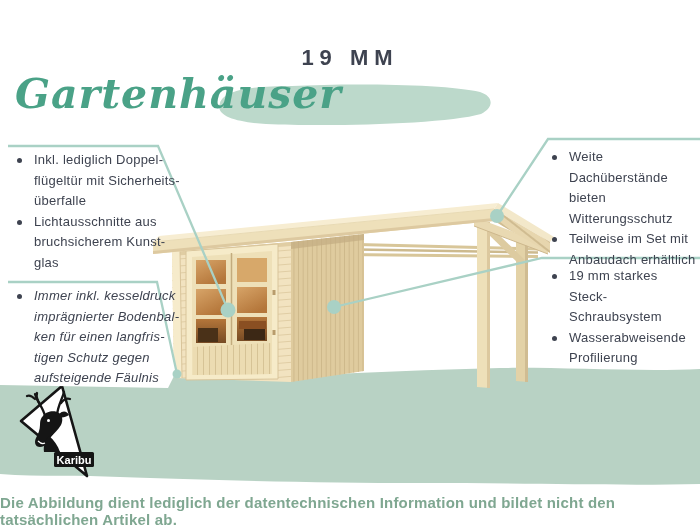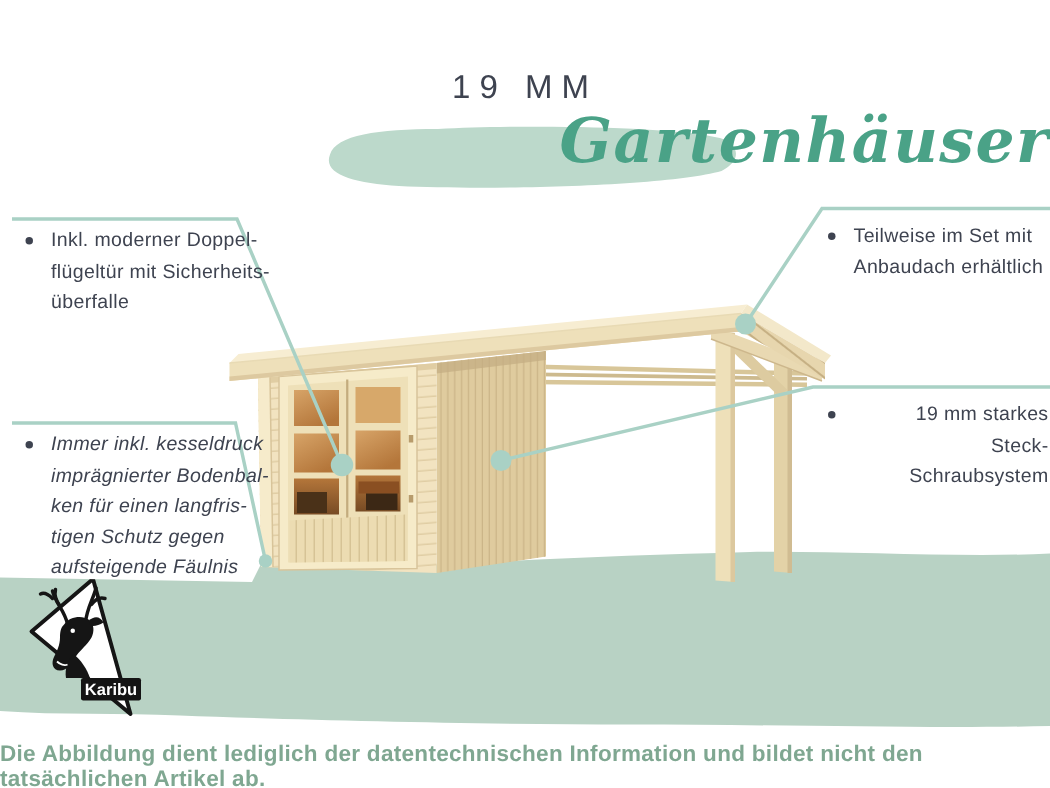--- a/index.html
+++ b/index.html
@@ -1,33 +1,33 @@
 <!DOCTYPE html>
 <html style="--accent_green: #4aa287; --brush_green: #bcd9cb; --band_green: #b8d2c4; --line_teal: #a9d1c5; --text_dark: #3e4350; --disclaimer_green: #7fa791; --logo_black: #151515;"><head>
 <meta charset="utf-8">
 <style>
   html,body{margin:0;padding:0;background:#fff;}
   .stage{position:relative;width:700px;height:525px;background:#ffffff;overflow:hidden;
          font-family:"Liberation Sans",sans-serif;}
   .stage svg.scene{position:absolute;left:0;top:0;z-index:1;}
   .title{position:absolute;top:45px;left:0;right:0;z-index:3;text-align:center;
-         font-size:22px;letter-spacing:6px;color:var(--text_dark);font-weight:400;}
-  .subtitle{position:absolute;top:70px;left:0;right:0;z-index:3;text-align:right;
+         font-size:22px;letter-spacing:6px;color:var(--text_dark);font-weight:700;}
+  .subtitle{position:absolute;top:70px;left:0;right:0;z-index:3;text-align:left;
          font-family:"DejaVu Serif",serif;font-style:italic;font-weight:bold;
-         font-size:41px;letter-spacing:1px;color:var(--accent_green);}
+         font-size:41px;letter-spacing:1px;color:var(--accent_green);padding-left:15px;}
   .card{position:absolute;z-index:3;}
   .card ul{list-style:none;margin:0;padding:0;}
   .card li{position:relative;padding-left:24px;margin:0;font-size:13px;line-height:20.5px;
          color:var(--text_dark);white-space:pre-line;letter-spacing:0.25px;}
   .card li::before{content:"";position:absolute;left:7px;top:8px;width:5px;height:5px;
          border-radius:50%;background:var(--text_dark);}
   .card-top-left{left:10px;top:150px;width:172px;}
   .card-bottom-left{left:10px;top:286px;width:182px;font-style:italic;}
   .card-top-right{left:545px;top:147px;width:154px;}
-  .card-bottom-right{left:545px;top:266px;width:154px;text-align:right;}
+  .card-bottom-right{left:545px;top:266px;width:154px;}
   .disclaimer{position:absolute;right:4px;top:474px;z-index:3;font-size:15px;font-weight:bold;
          color:var(--disclaimer_green);letter-spacing:0.2px;margin-top:20px;}
 </style>
 </head>
 <body>
 
 <div class="stage">
 
   <svg class="scene" width="700" height="525" viewBox="0 0 700 525">
     <defs>
@@ -165,44 +165,51 @@
       <circle cx="497" cy="216" r="7"></circle>
       <circle cx="334" cy="307" r="7"></circle>
     </g>
   </svg>
 
   <div class="title">19 MM</div>
   <div class="subtitle">Gartenhäuser</div>
 
   <div class="card card-top-left">
     <ul>
-      <li>Inkl. moderner Doppel-
+      <li>Inkl. lediglich Doppel-
 flügeltür mit Sicherheits-
 überfalle</li>
+      <li>Lichtausschnitte aus
+bruchsicherem Kunst-
+glas</li>
     </ul>
   </div>
 
   <div class="card card-bottom-left">
     <ul>
       <li>Immer inkl. kesseldruck
 imprägnierter Bodenbal-
 ken für einen langfris-
 tigen Schutz gegen
 aufsteigende Fäulnis</li>
     </ul>
   </div>
 
   <div class="card card-top-right">
     <ul>
+      <li>Weite Dachüberstände
+bieten Witterungsschutz</li>
       <li>Teilweise im Set mit
 Anbaudach erhältlich</li>
     </ul>
   </div>
 
   <div class="card card-bottom-right">
     <ul>
       <li>19 mm starkes Steck-
 Schraubsystem</li>
+      <li>Wasserabweisende
+Profilierung</li>
     </ul>
   </div>
 
   <div class="disclaimer">Die Abbildung dient lediglich der datentechnischen Information und bildet nicht den tatsächlichen Artikel ab.</div>
 </div>
 
 </body></html>

